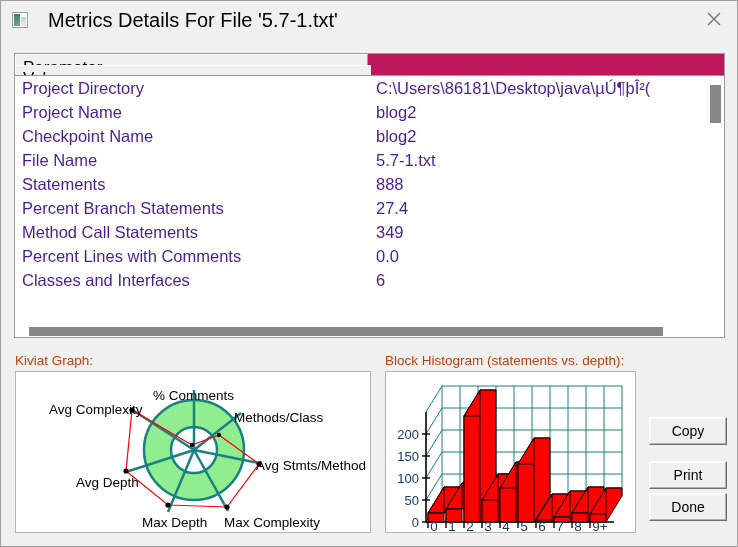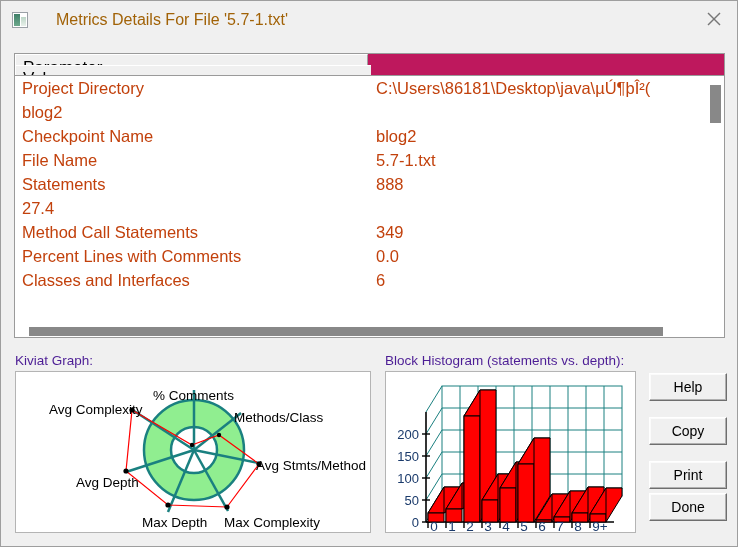--- a/index.html
+++ b/index.html
@@ -45,23 +45,23 @@
     position: absolute; left: 1px; top: 1px;
     width: 6px; height: 12px;
     background: linear-gradient(#3f7f68, #6ca98c);
   }
   #app-icon .b2 {
     position: absolute; left: 8px; top: 4px;
     width: 5px; height: 9px;
     background: linear-gradient(#bcd6c7, #e8f0ea);
   }
   #title-text {
-    margin-left: 28px;
-    font-size: 16px;
-    color: #a16207;
+    margin-left: 20px;
+    font-size: 20px;
+    color: #000000;
     white-space: nowrap;
   }
   #close-btn {
     position: absolute;
     right: 0; top: 0;
     width: 46px; height: 36px;
     display: flex;
     align-items: center;
     justify-content: center;
     cursor: default;
@@ -102,21 +102,21 @@
   .th.param { width: 353px; }
   .th.value { width: 356px; border-right: none; }
   #table-body { position: relative; }
   .trow {
     display: flex;
     height: 24px;
     align-items: center;
   }
   .cell {
     font-size: 16.5px;
-    color: #c2410c;
+    color: #4c1d95;
     padding-left: 7px;
     white-space: nowrap;
     overflow: hidden;
     box-sizing: border-box;
   }
   .cell.param { width: 354px; }
   .cell.value { width: 340px; }
 
   
   #vscroll {
@@ -146,21 +146,21 @@
     position: absolute;
     left: 14px; top: 3px;
     width: 634px; height: 9px;
     background: #888888;
   }
 
   
   .sec-label {
     position: absolute;
     font-size: 13.5px;
-    color: #4c1d95;
+    color: #c2410c;
     white-space: nowrap;
   }
   #kiviat-label { left: 14px; top: 352px; }
   #hist-label { left: 384px; top: 352px; }
 
   
   .graph-panel {
     position: absolute;
     background: #ffffff;
     border: 1px solid #b4b4b4;
@@ -219,35 +219,37 @@
     <div id="table-head">
       <div class="th param">Parameter</div>
       <div class="th value">Value</div>
     </div>
     <div id="table-body">
       <div class="trow">
         <div class="cell param">Project Directory</div>
         <div class="cell value">C:\Users\86181\Desktop\java\µÚ¶þÎ²(</div>
       </div>
       <div class="trow">
+        <div class="cell param">Project Name</div>
         <div class="cell value">blog2</div>
       </div>
       <div class="trow">
         <div class="cell param">Checkpoint Name</div>
         <div class="cell value">blog2</div>
       </div>
       <div class="trow">
         <div class="cell param">File Name</div>
         <div class="cell value">5.7-1.txt</div>
       </div>
       <div class="trow">
         <div class="cell param">Statements</div>
         <div class="cell value">888</div>
       </div>
       <div class="trow">
+        <div class="cell param">Percent Branch Statements</div>
         <div class="cell value">27.4</div>
       </div>
       <div class="trow">
         <div class="cell param">Method Call Statements</div>
         <div class="cell value">349</div>
       </div>
       <div class="trow">
         <div class="cell param">Percent Lines with Comments</div>
         <div class="cell value">0.0</div>
       </div>
@@ -432,18 +434,17 @@
         <text x="120" y="159">4</text>
         <text x="138" y="159">5</text>
         <text x="156" y="159">6</text>
         <text x="174" y="159">7</text>
         <text x="192" y="159">8</text>
         <text x="214" y="159">9+</text>
       </g>
     </svg>
   </div>
 
-  <div class="btn" id="btn-help">Help</div>
   <div class="btn" id="btn-copy">Copy</div>
   <div class="btn" id="btn-print">Print</div>
   <div class="btn" id="btn-done">Done</div>
 
 </div>
 
 </body></html>

